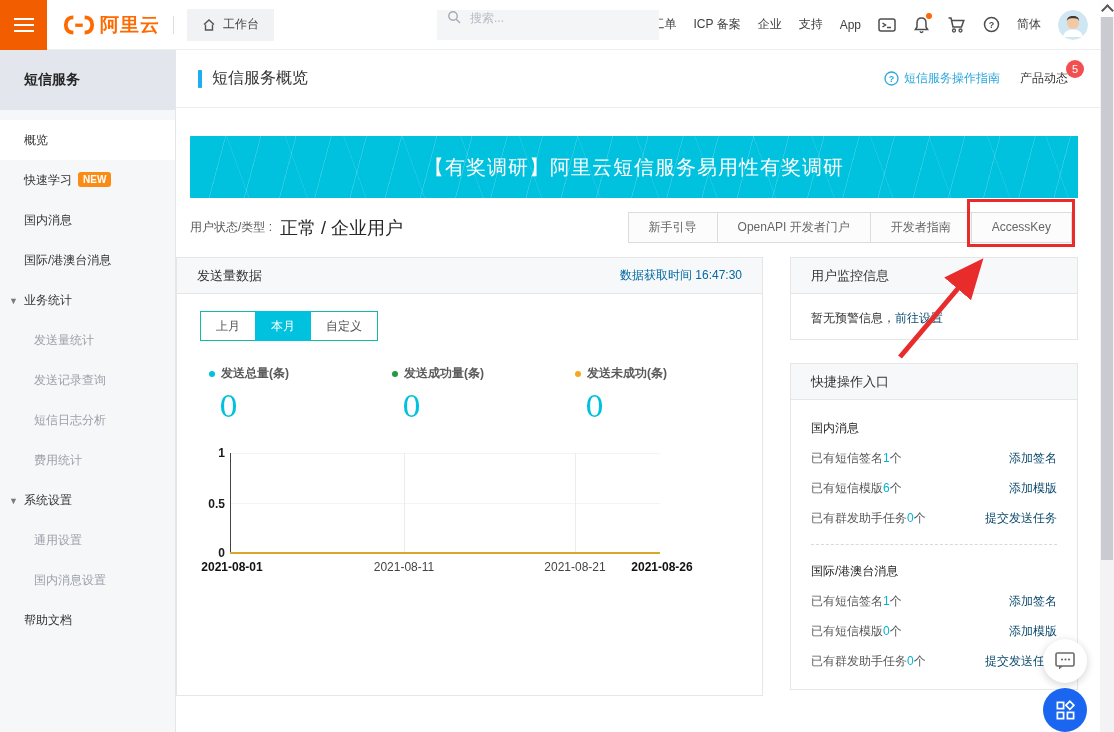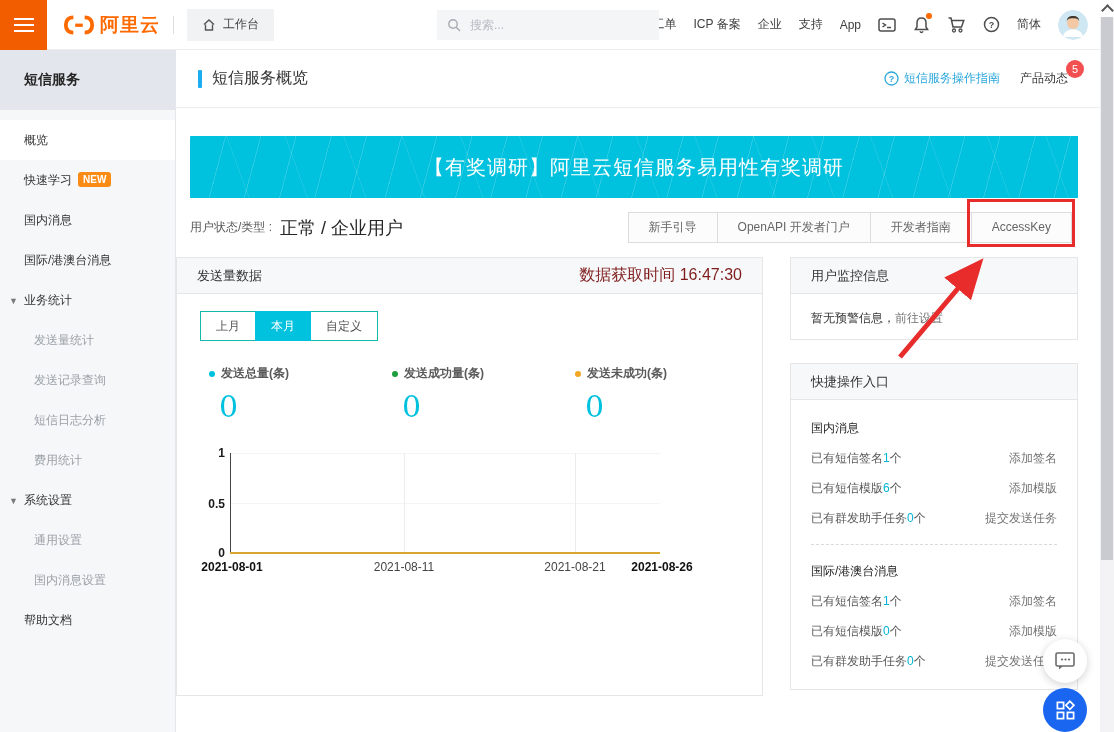--- a/index.html
+++ b/index.html
@@ -12,21 +12,21 @@
           border-bottom:1px solid #ededed;display:flex;align-items:center;box-sizing:border-box;z-index:10;}
   .burger{width:47px;height:50px;background:#f25d00;display:flex;flex-direction:column;
           justify-content:center;align-items:center;gap:4px;flex:none;}
   .burger i{display:block;width:20px;height:2px;background:#fff;}
   .logo{display:flex;align-items:center;margin-left:16px;gap:5px;flex:none;}
   .logo-text{color:#ff6a00;font-size:19px;font-weight:bold;letter-spacing:1px;}
   .topbar-divider{width:1px;height:18px;background:#ddd;margin:0 13px;flex:none;}
   .workspace{display:flex;align-items:center;gap:7px;background:#f1f2f4;height:32px;
              padding:0 15px;color:#444;cursor:pointer;flex:none;}
   .searchbox{position:absolute;left:437px;top:10px;width:222px;height:30px;background:#f4f5f7;
-             display:flex;align-items:center;padding:0 10px;box-sizing:border-box;gap:7px;}
+             display:flex;align-items:flex-start;padding:0 10px;box-sizing:border-box;gap:7px;}
   .searchbox input{border:none;background:transparent;outline:none;font-size:12px;color:#333;width:100%;
                    font-family:"Liberation Sans","DejaVu Sans",sans-serif;}
   .searchbox input::placeholder{color:#b8bcc4;}
   .top-menu{margin-left:auto;display:flex;align-items:center;gap:17px;padding-right:12px;}
   .top-menu .mi{color:#404040;cursor:pointer;white-space:nowrap;}
   .icon-btn{position:relative;display:flex;cursor:pointer;}
   .bell-dot{position:absolute;top:-3px;right:-2px;width:6px;height:6px;border-radius:50%;background:#ff6a00;}
   .avatar{width:30px;height:30px;border-radius:50%;overflow:hidden;cursor:pointer;flex:none;}
 
   
@@ -72,21 +72,21 @@
   .red-box{position:absolute;left:791px;top:149px;width:108px;height:48px;border:3px solid #e82b2b;
            box-sizing:border-box;z-index:7;pointer-events:none;}
   .annot{position:absolute;left:0;top:0;z-index:7;pointer-events:none;}
 
   .panel{position:absolute;background:#fff;border:1px solid #e6e6e6;box-sizing:border-box;}
   .panel-head{height:36px;background:#f7f8fa;border-bottom:1px solid #e6e6e6;display:flex;
               align-items:center;padding:0 20px;font-size:13px;color:#333;box-sizing:border-box;}
   #panel-send{left:0;top:207px;width:587px;height:439px;}
   #panel-monitor{left:614px;top:207px;width:288px;height:83px;}
   #panel-quick{left:614px;top:313px;width:288px;height:327px;}
-  .fetch-time{margin-left:auto;color:#7f1d1d;font-size:16px;}
+  .fetch-time{margin-left:auto;color:#0369a1;font-size:12px;}
 
   .tabs{display:inline-flex;margin:17px 0 0 24px;}
   .tab{height:30px;line-height:28px;padding:0 15px;border:1px solid #14b8a6;margin-left:-1px;
        color:#555;cursor:pointer;background:#fff;box-sizing:border-box;position:relative;}
   .tab.active{background:#00c1de;border-color:#00c1de;color:#fff;z-index:1;}
 
   .stats{display:flex;margin-top:24px;padding-left:32px;}
   .stat{width:183px;}
   .stat-label{display:flex;align-items:center;gap:6px;color:#595959;font-weight:bold;}
   .dot{width:6px;height:6px;border-radius:50%;flex:none;}
@@ -95,21 +95,21 @@
   .chart{position:absolute;left:0;top:195px;width:100%;height:135px;}
   .axis-y{position:absolute;left:53px;top:0;width:1px;height:101px;background:#444;}
   .gline-v{position:absolute;top:0;width:1px;height:101px;background:#ececec;}
   .gline-h{position:absolute;left:53px;width:430px;height:1px;background:#f4f4f4;}
   .zero-line{position:absolute;left:53px;top:99px;width:430px;height:2px;background:#d9a62e;}
   .ytick{position:absolute;left:4px;width:44px;text-align:right;color:#1a1a1a;font-weight:bold;}
   .xtick{position:absolute;top:107px;width:86px;text-align:center;color:#444;}
   .xtick.bold{font-weight:bold;color:#111;}
 
   .monitor-body{padding:16px 20px;}
-  .cyan-link{color:#737373;cursor:pointer;}
+  .cyan-link{color:#0c4a6e;cursor:pointer;}
   .quick-body{padding:2px 20px 0;}
   .group-name{margin-top:18px;color:#262626;}
   .qrow{display:flex;justify-content:space-between;margin-top:13px;color:#595959;}
   .count{color:#00b4d4;}
   .dash-div{border-bottom:1px dashed #d9d9d9;margin:17px 0 2px;}
 
   .float-btn{position:absolute;width:44px;height:44px;border-radius:50%;display:flex;
              align-items:center;justify-content:center;cursor:pointer;z-index:8;}
   #chat-btn{left:867px;top:589px;background:#fff;box-shadow:0 2px 8px rgba(0,0,0,.18);}
   #app-btn{left:867px;top:638px;background:#1a66f0;}

